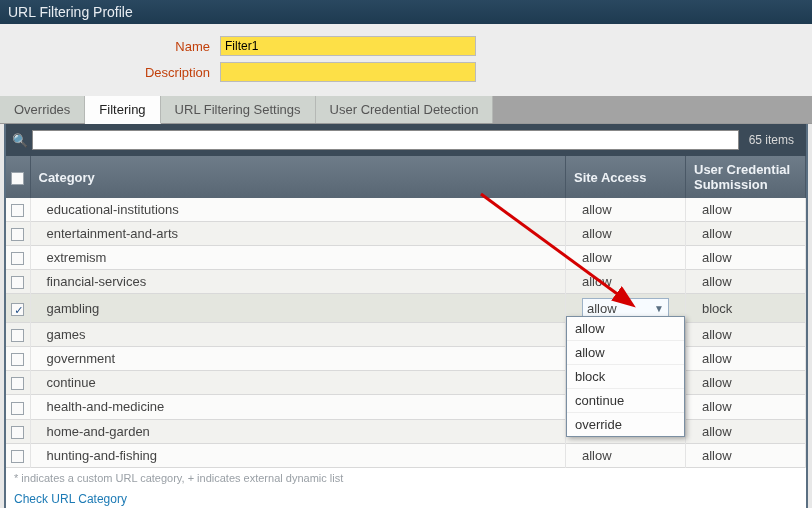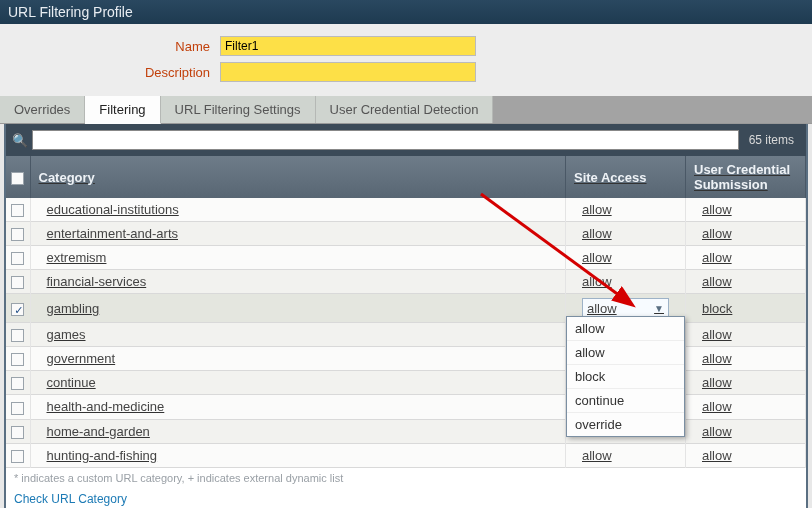--- a/index.html
+++ b/index.html
@@ -94,21 +94,20 @@
   .items-count {
     color: #d9d9d9;
     font-size: 12px;
     padding: 0 6px;
     white-space: nowrap;
   }
   table {
     width: 100%;
     border-collapse: collapse;
     table-layout: fixed;
-    text-decoration: underline;
   }
   thead {
     background: linear-gradient(to bottom,#6e7c89,#586673);
     color: #eef2f6;
   }
   th {
     padding: 6px 8px;
     text-align: left;
     font-weight: bold;
     font-size: 13px;

